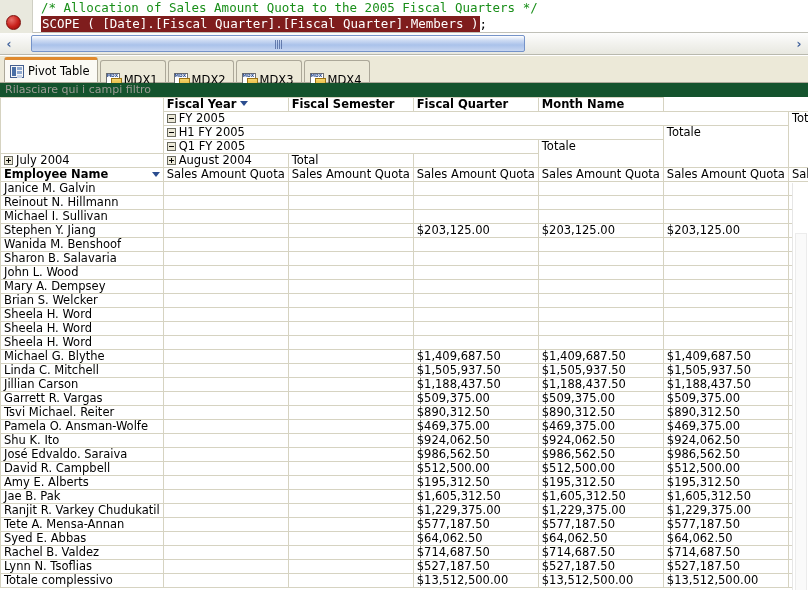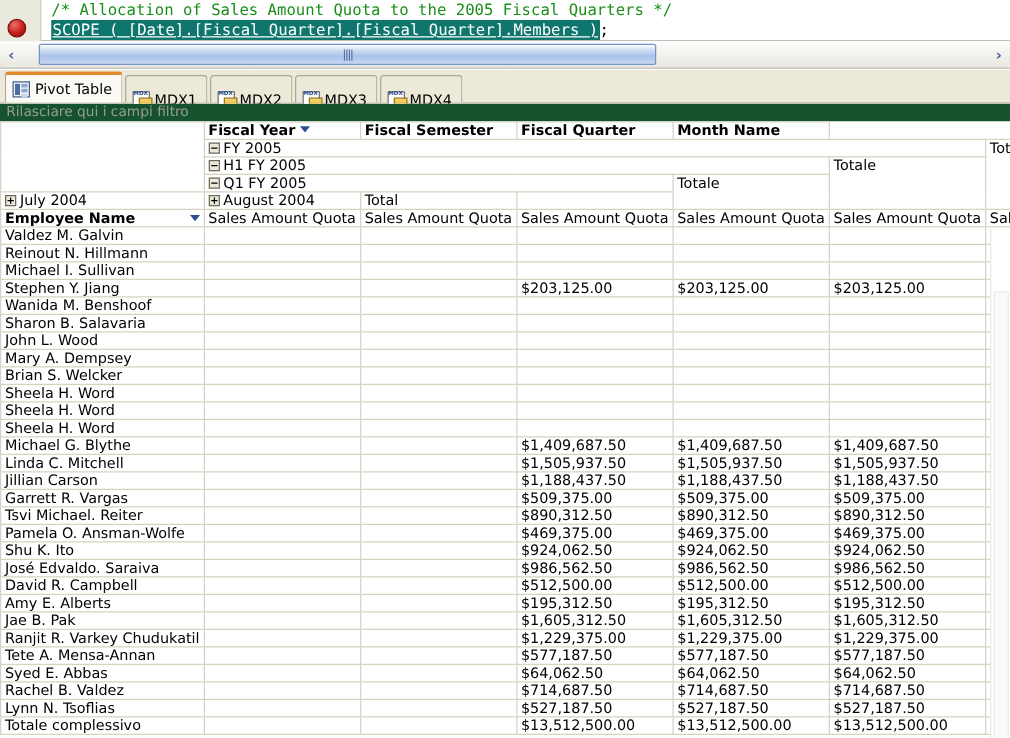--- a/index.html
+++ b/index.html
@@ -29,21 +29,21 @@
     background: radial-gradient(circle at 35% 30%, #e8706a 0%, #c8201a 55%, #8b0f0b 100%);
     border: 1px solid #7d0d09;
   }
   #codelines {
     flex: 1; padding: 0; position: relative;
     font-family: "DejaVu Sans Mono", monospace;
     font-size: 12.5px;
   }
   .cline { height: 16px; line-height: 16px; padding-left: 8px; white-space: pre; }
   .comment { color: #1a8f1a; }
-  .selline { background: #0f766e; color: #ffffff; display: inline-block; padding: 0 1px; text-decoration: underline; }
+  .selline { background: #7f1d1d; color: #ffffff; display: inline-block; padding: 0 1px; }
   .semi { color: #000000; background: #ffffff; }
 
   
   #hscroll {
     position: absolute; left: 0; top: 33px; width: 808px; height: 22px;
     background: linear-gradient(to bottom,#fdfdfd 0%,#f2f2ee 50%,#e8e8e0 100%);
     border-bottom: 1px solid #b9b9ae;
     display: flex; align-items: center;
   }
   .hs-arrow {
@@ -265,21 +265,21 @@
         <td class="fieldname"><span>Employee Name</span><span class="sortarrow" style="float:right;margin-top:4px"></span></td>
         <td class="hdr">Sales Amount Quota</td>
         <td class="hdr">Sales Amount Quota</td>
         <td class="hdr">Sales Amount Quota</td>
         <td class="hdr">Sales Amount Quota</td>
         <td class="hdr">Sales Amount Quota</td>
         <td class="hdr">Sales Amount Quota</td>
       </tr>
 
     <tr>
-          <td class="rowhdr">Valdez M. Galvin</td>
+          <td class="rowhdr">Janice M. Galvin</td>
           <td class="valnone"></td>
           <td class="valnone"></td>
           <td class="valnone"></td>
           <td class="valnone"></td>
           <td class="valnone"></td>
           <td class="valnone"></td>
         </tr>
         <tr>
           <td class="rowhdr">Reinout N. Hillmann</td>
           <td class="valnone"></td>

